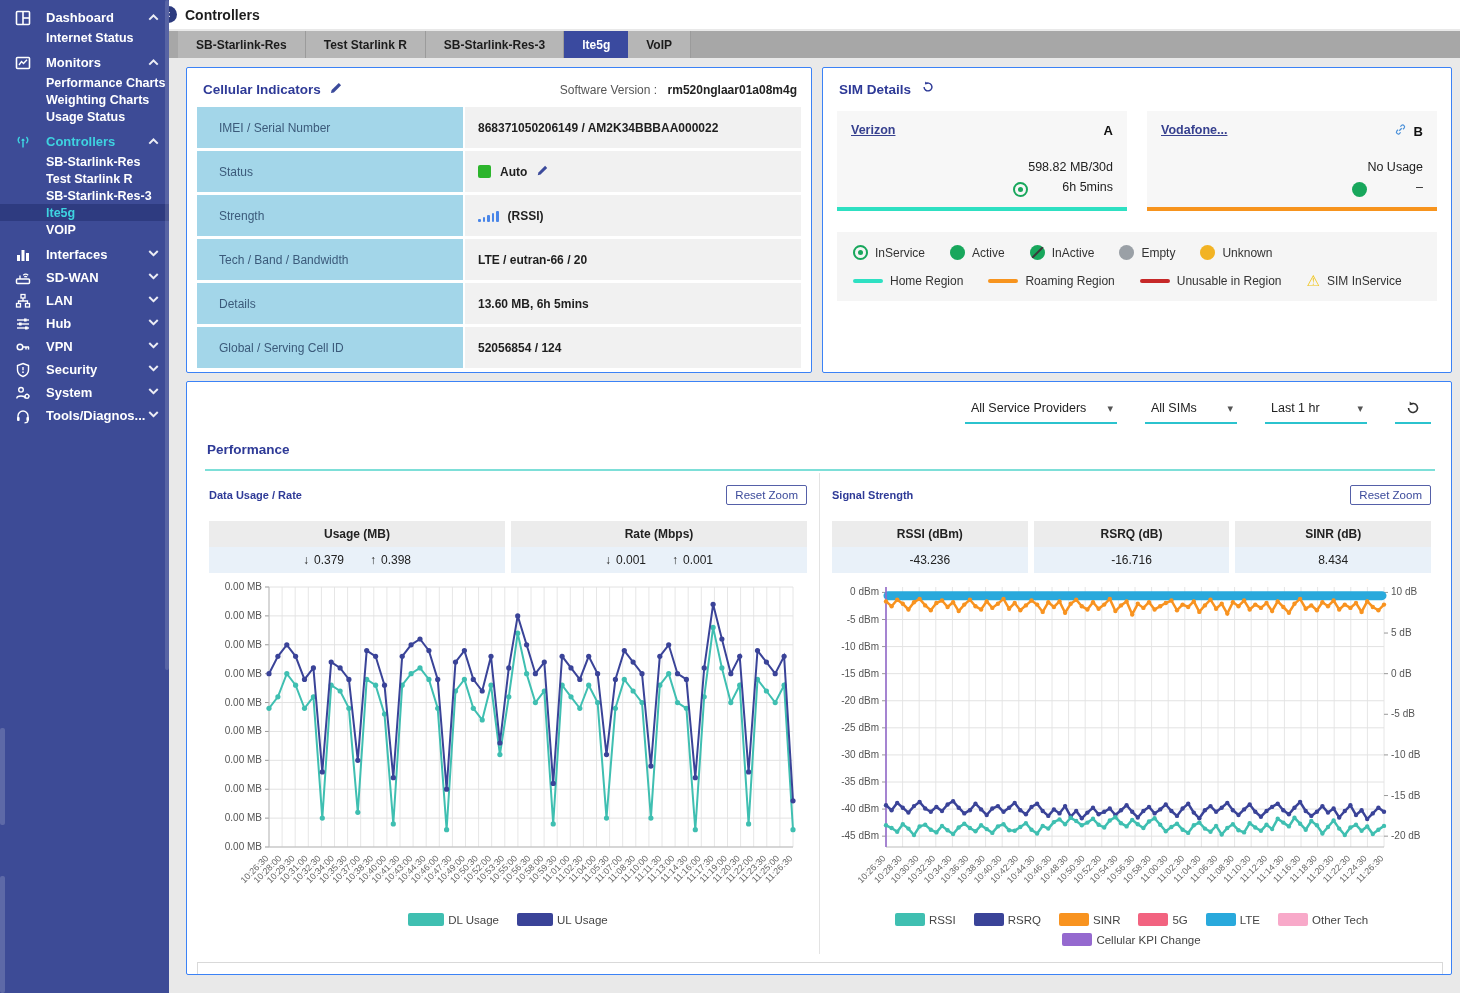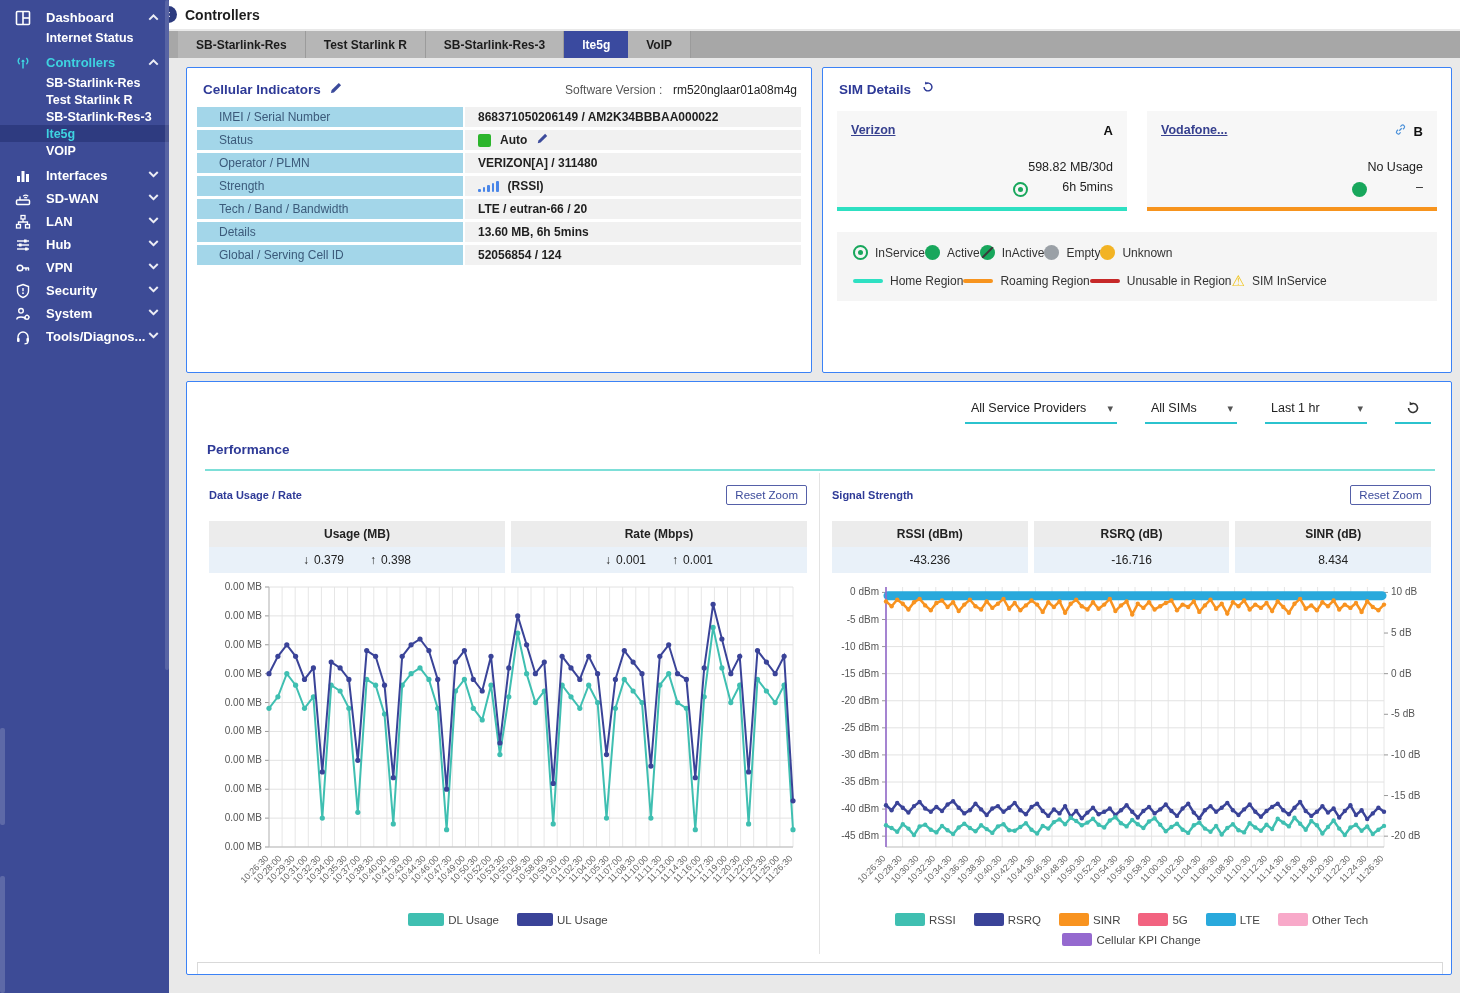--- a/index.html
+++ b/index.html
@@ -35,41 +35,41 @@
 
   .content { flex:1; padding:9px 8px 0 17px; overflow:hidden; }
   .panel { background:#fff; border:1px solid #3b82f6; border-radius:2px; }
   .row1 { display:flex; gap:10px; height:306px; }
   .panel-title { font-size:13.5px; font-weight:bold; color:#2e3a97; display:flex; align-items:center; gap:8px; }
 
   
   .panel-cellular { width:626px; padding:8px 10px; flex-shrink:0; }
   .cell-head { display:flex; justify-content:space-between; align-items:center; padding:4px 4px 9px 6px; }
   .sv-label { font-size:12px; color:#555; }
-  .sv-value { font-size:12px; color:#222; font-weight:400; margin-left:6px; }
-  .crow { display:flex; margin-bottom:3px; height:20px; }
+  .sv-value { font-size:12px; color:#222; font-weight:700; margin-left:6px; }
+  .crow { display:flex; margin-bottom:3px; height:41px; }
   .crow-label { width:266px; background:#a3d6e9; color:#3b5a7a; font-size:12px; display:flex; align-items:center; padding-left:22px; flex-shrink:0; margin-right:2px; }
   .crow-value { flex:1; background:#f1f1f1; display:flex; align-items:center; padding-left:13px; font-size:12px; font-weight:bold; color:#1f1f1f; gap:9px; }
   .status-square { width:13px; height:13px; background:#2cb52c; border-radius:2px; display:inline-block; }
   .bars { display:flex; align-items:flex-end; gap:2px; height:12px; }
   .bars span { width:2.5px; background:#4a86e8; display:inline-block; border-radius:1px; }
 
   
   .panel-sim { flex:1; padding:8px 14px; }
   .sim-head { display:flex; align-items:center; gap:10px; padding:4px 2px 9px 2px; }
   .sim-cards { display:flex; gap:20px; margin-top:4px; }
   .sim-card { flex:1; background:#f7f7f7; border-bottom:4px solid #2ee0c2; padding:12px 14px 10px; height:100px; display:flex; flex-direction:column; }
   .sim-card.roaming { border-bottom-color:#f7941e; }
   .sim-top { display:flex; justify-content:space-between; align-items:flex-start; }
   .sim-name { color:#37418f; font-weight:bold; font-size:12.5px; text-decoration:underline; cursor:pointer; }
   .sim-slot { display:flex; align-items:center; gap:7px; font-weight:bold; font-size:13px; color:#111; }
   .sim-bottom { margin-top:auto; display:flex; justify-content:flex-end; align-items:flex-end; }
   .sim-usage { text-align:right; font-size:12.5px; color:#222; line-height:1.55; }
   .legend-box { background:#f5f5f5; margin-top:21px; padding:13px 16px; }
-  .leg-row { display:flex; flex-wrap:nowrap; }
+  .leg-row { display:flex; gap:25px; flex-wrap:nowrap; }
   .leg-row + .leg-row { margin-top:13px; }
   .leg-item { display:flex; align-items:center; gap:7px; font-size:12px; color:#333; white-space:nowrap; }
   .st-ic { width:15px; height:15px; border-radius:50%; display:inline-block; position:relative; flex-shrink:0; }
   .st-inservice { border:2.5px solid #18a75c; }
   .st-inservice::after { content:""; position:absolute; left:50%; top:50%; width:5px; height:5px; margin:-2.5px 0 0 -2.5px; border-radius:50%; background:#18a75c; }
   .st-active { background:#18a75c; }
   .st-inactive { background:#18a75c; overflow:hidden; }
   .st-inactive::after { content:""; position:absolute; left:50%; top:-2px; width:2px; height:20px; margin-left:-1px; background:#3a3a3a; transform:rotate(45deg); }
   .st-empty { background:#9aa0a6; }
   .st-unknown { background:#f2b324; }
@@ -120,20 +120,35 @@
               <line x1="8" y1="1.5" x2="8" y2="14.5" stroke="#fff" stroke-width="1.6"></line>
               <line x1="8" y1="8" x2="14.5" y2="8" stroke="#fff" stroke-width="1.6"></line>
             </svg>
         </span>
         <span class="nlabel">Dashboard</span>
         <span class="chev up"></span>
       </div>
       <div class="nav-sub">Internet Status</div>
     </div>
     <div class="grp">
+      <div class="nav-item">
+        <span class="nicon">
+          <svg width="16" height="16" viewBox="0 0 16 16">
+              <rect x="1.5" y="2.5" width="13" height="11" rx="1" fill="none" stroke="#fff" stroke-width="1.6"></rect>
+              <polyline points="4,10 6.5,6.5 8.5,8.5 12,4.8" fill="none" stroke="#fff" stroke-width="1.4"></polyline>
+            </svg>
+        </span>
+        <span class="nlabel">Monitors</span>
+        <span class="chev up"></span>
+      </div>
+      <div class="nav-sub">Performance Charts</div>
+      <div class="nav-sub">Weighting Charts</div>
+      <div class="nav-sub">Usage Status</div>
+    </div>
+    <div class="grp">
       <div class="nav-item cyan">
         <span class="nicon">
           <svg width="16" height="16" viewBox="0 0 16 16">
               <circle cx="8" cy="6.2" r="1.4" fill="#3ed3e0"></circle>
               <line x1="8" y1="7.5" x2="8" y2="13.5" stroke="#3ed3e0" stroke-width="1.5"></line>
               <path d="M4.6,9.2 a4.6,4.6 0 0 1 0-6.2" fill="none" stroke="#3ed3e0" stroke-width="1.4"></path>
               <path d="M11.4,3 a4.6,4.6 0 0 1 0,6.2" fill="none" stroke="#3ed3e0" stroke-width="1.4"></path>
             </svg>
         </span>
         <span class="nlabel">Controllers</span>
@@ -292,26 +307,20 @@
               <div class="crow-label">Status</div>
               <div class="crow-value">
                 <span class="status-square"></span>
                 <span>Auto</span>
                 <span>
                   <svg width="13" height="13" viewBox="0 0 16 16">
                       <path d="M11.2,2.2 l2.6,2.6 L5.6,13 l-3.4,0.8 0.8-3.4 Z" fill="#3b4a9b"></path>
                     </svg>
                 </span>
               </div>
-            </div>
-            <div class="crow">
-              <div class="crow-label">Operator / PLMN</div>
-              <div class="crow-value">
-                  <span>VERIZON[A] / 311480</span>
-                </div>
             </div>
             <div class="crow">
               <div class="crow-label">Strength</div>
               <div class="crow-value">
                 <span class="bars">
                     <span style="height:3px"></span>
                     <span style="height:5px"></span>
                     <span style="height:7px"></span>
                     <span style="height:9px"></span>
                     <span style="height:11px"></span>

